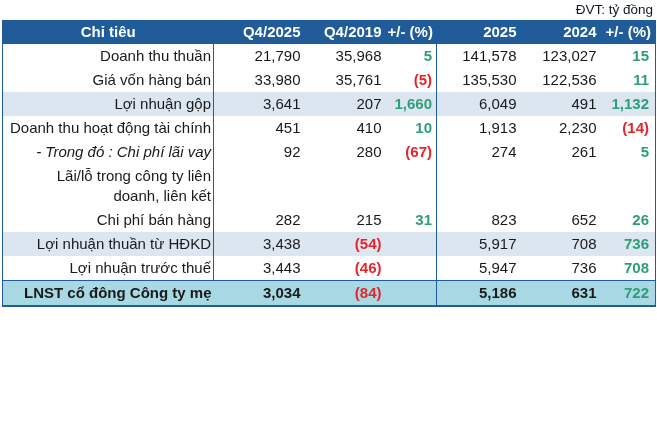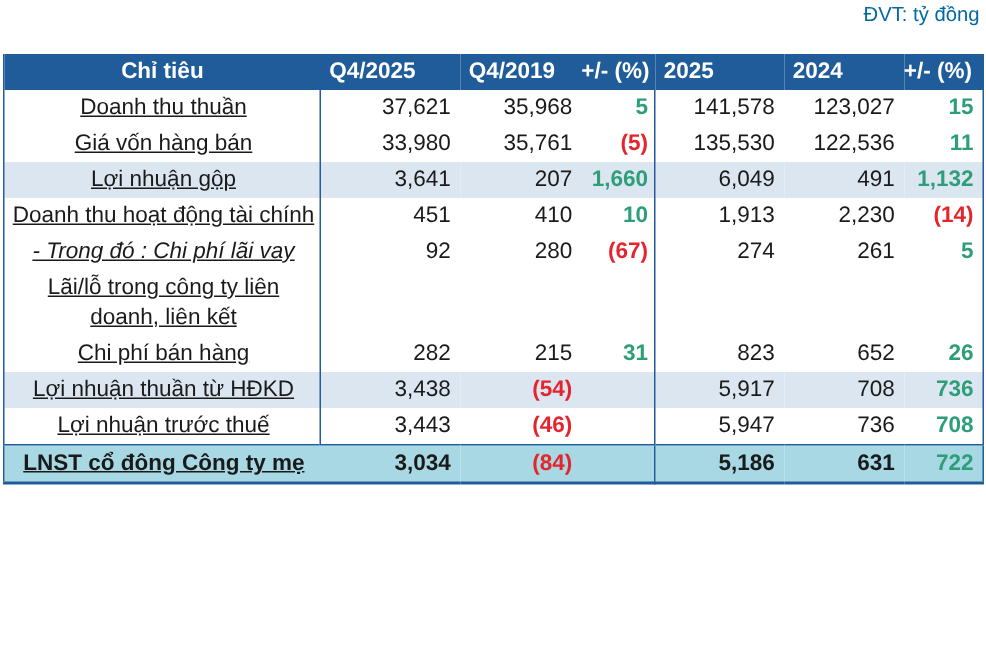--- a/index.html
+++ b/index.html
@@ -4,23 +4,23 @@
 <style>
   * { box-sizing: border-box; margin: 0; padding: 0; }
   html, body {
     width: 657px;
     background: #ffffff;
     font-family: "Liberation Sans", "DejaVu Sans", sans-serif;
   }
   .page { width: 657px; height: 445px; overflow: hidden; background: #fff; }
   .unit {
     text-align: right;
-    color: #0369a1;
+    color: #0f172a;
     font-size: 13.5px;
-    padding: 2px 4px 18px 0;
+    padding: 2px 4px 2px 0;
     line-height: 16px;
   }
   table {
     border-collapse: collapse;
     table-layout: fixed;
     width: 653px;
     margin-left: 2px;
     border-left: 1.5px solid #1F5C99;
     border-right: 1.5px solid #1F5C99;
     border-bottom: 2.5px solid #1F5C99;
@@ -30,33 +30,32 @@
   thead th {
     background: #1F5C99;
     color: #ffffff;
     font-weight: bold;
     font-size: 15px;
     padding: 3px 6px;
     line-height: 18px;
     white-space: nowrap;
   }
   thead th.label-h { text-align: center; }
-  thead th.num-h  { text-align: left; }
+  thead th.num-h  { text-align: right; }
   thead th.tight  { padding-left: 0; padding-right: 4px; }
   tbody td {
     padding: 2px 6px;
     line-height: 20px;
     vertical-align: middle;
   }
   td.label {
-    text-align: center;
+    text-align: right;
     padding-left: 4px;
     padding-right: 2px;
     border-right: 1px solid #1F5C99;
-    text-decoration: underline;
   }
   td.num { text-align: right; }
   td.sep { border-right: 1px solid #1F5C99; padding-right: 4px; }
   td.pos { color: #2E9E79; font-weight: bold; }
   td.neg { color: #E5242B; font-weight: bold; }
   tr.hl-blue { background: #DCE6F1; }
   tr.hl-cyan {
     background: #A7D8E4;
     border-top: 1.5px solid #1F5C99;
   }
@@ -86,21 +85,21 @@
         <th class="num-h">Q4/2019</th>
         <th class="num-h tight">+/- (%)</th>
         <th class="num-h">2025</th>
         <th class="num-h">2024</th>
         <th class="num-h tight">+/- (%)</th>
       </tr>
     </thead>
     <tbody>
         <tr>
           <td class="label">Doanh thu thuần</td>
-          <td class="num">37,621</td>
+          <td class="num">21,790</td>
           <td class="num">35,968</td>
           <td class="num pos sep">5</td>
           <td class="num">141,578</td>
           <td class="num">123,027</td>
           <td class="num pos">15</td>
         </tr>
         <tr>
           <td class="label">Giá vốn hàng bán</td>
           <td class="num">33,980</td>
           <td class="num">35,761</td>

